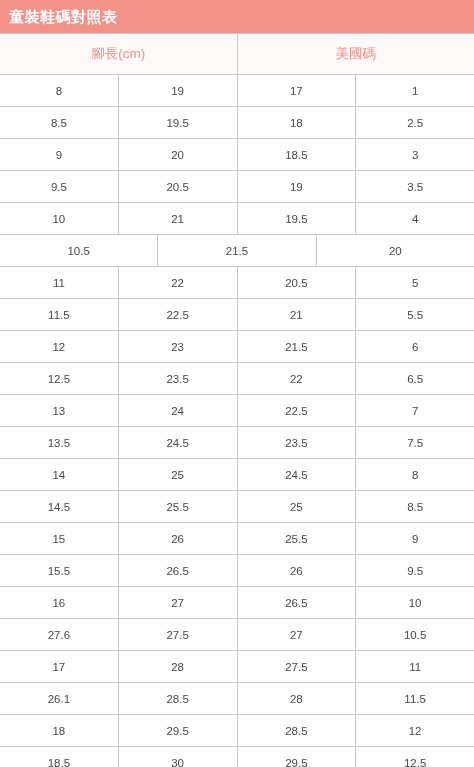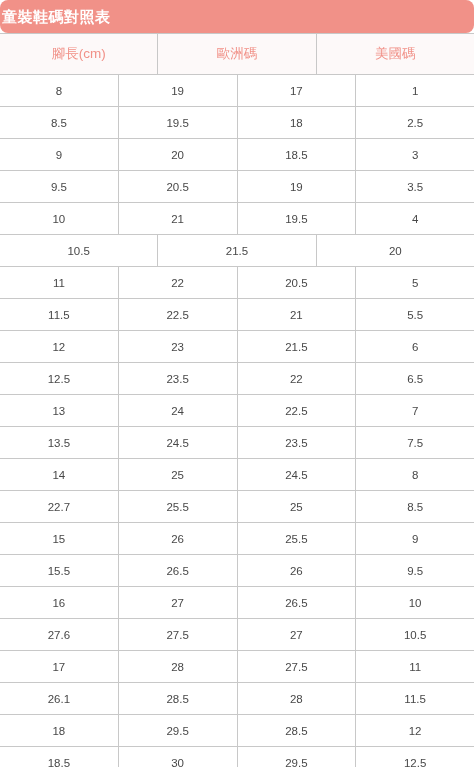--- a/index.html
+++ b/index.html
@@ -22,24 +22,23 @@
     display: flex;
     flex-direction: column;
   }
 
   
   .title-band {
     height: 33px;
     background: #F19188;
     display: flex;
     align-items: center;
-    padding-left: 2px;
+    padding-left: 9px;
     box-sizing: border-box;
     flex: 0 0 auto;
-    border-radius: 8px;
   }
   .title-text {
     color: #ffffff;
     font-size: 15px;
     font-weight: bold;
     letter-spacing: 0.5px;
     line-height: 1;
     white-space: nowrap;
   }
 
@@ -96,21 +95,20 @@
 <div class="sheet">
 
   <div class="title-band">
     <span class="title-text">童裝鞋碼對照表</span>
   </div>
 
   <div class="table">
 
   <div class="row header-row">
         <div class="cell">腳長(cm)</div>
-        <div class="cell">歐洲碼</div>
         <div class="cell">美國碼</div>
       </div>
       <div class="row data-row">
         <div class="cell">8</div>
         <div class="cell">19</div>
         <div class="cell">17</div>
         <div class="cell">1</div>
       </div>
       <div class="row data-row">
         <div class="cell">8.5</div>
@@ -177,21 +175,21 @@
         <div class="cell">23.5</div>
         <div class="cell">7.5</div>
       </div>
       <div class="row data-row">
         <div class="cell">14</div>
         <div class="cell">25</div>
         <div class="cell">24.5</div>
         <div class="cell">8</div>
       </div>
       <div class="row data-row">
-        <div class="cell">22.7</div>
+        <div class="cell">14.5</div>
         <div class="cell">25.5</div>
         <div class="cell">25</div>
         <div class="cell">8.5</div>
       </div>
       <div class="row data-row">
         <div class="cell">15</div>
         <div class="cell">26</div>
         <div class="cell">25.5</div>
         <div class="cell">9</div>
       </div>

